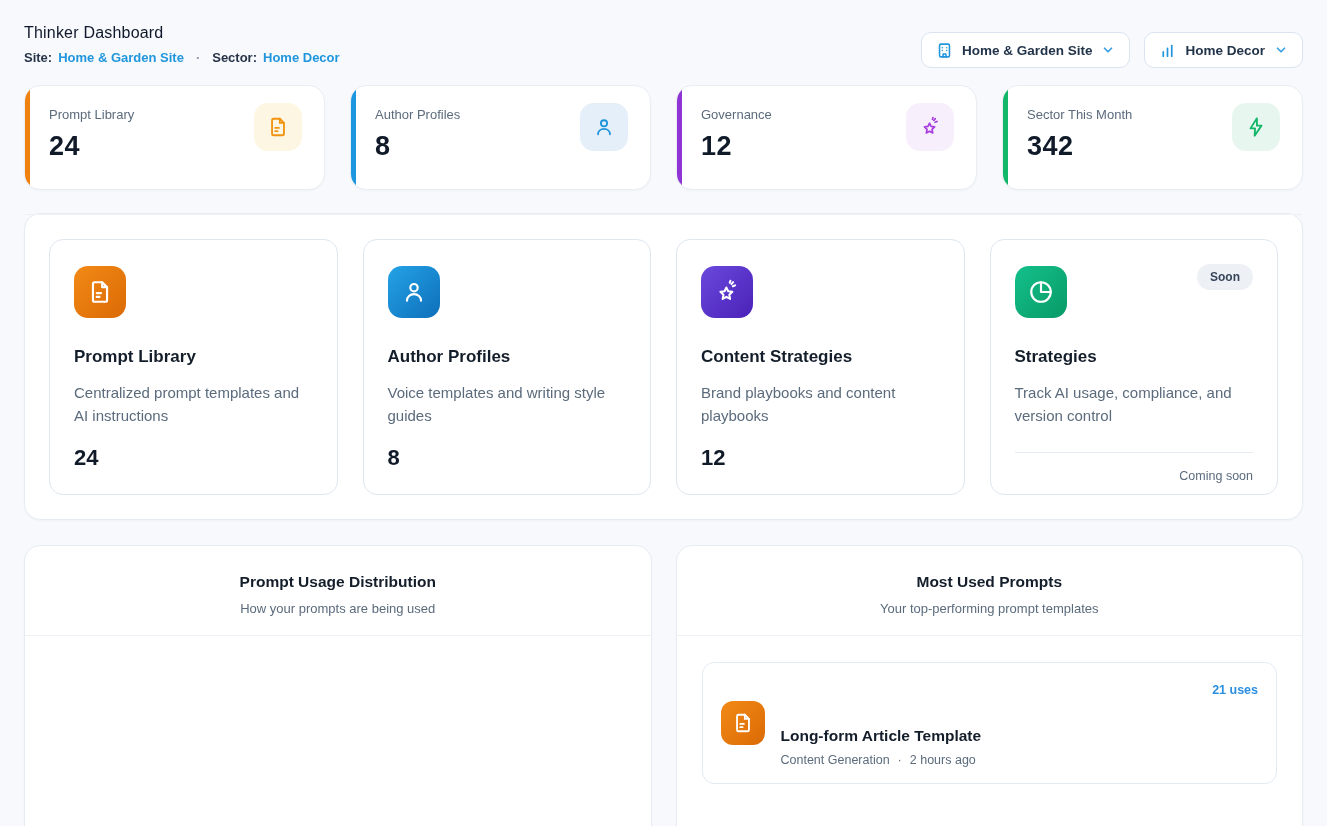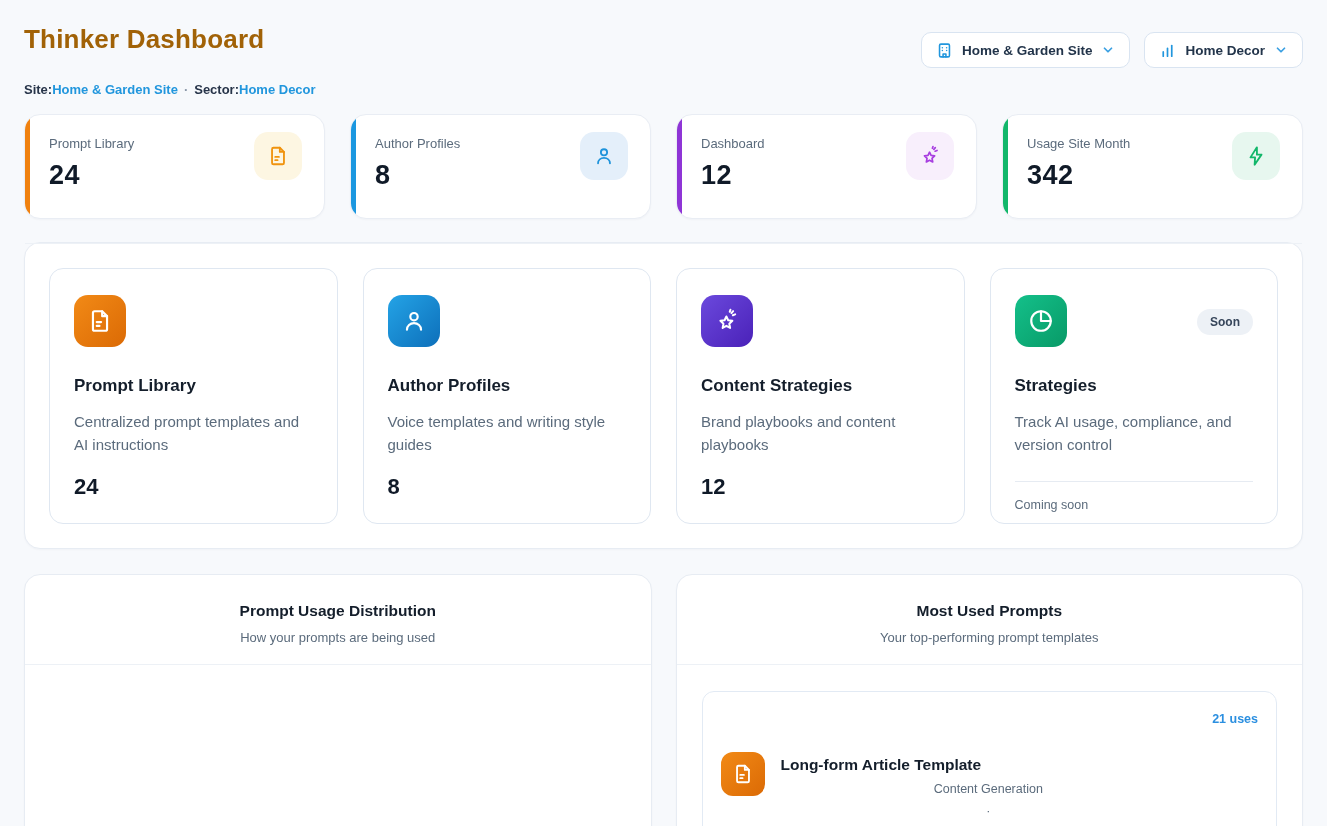--- a/index.html
+++ b/index.html
@@ -6,22 +6,22 @@
   html,body { width:1327px; height:826px; overflow:hidden; }
   body {
     font-family:"Liberation Sans", sans-serif;
     background:#f7f9fc;
     color:#17212e;
   }
   .page { padding:0 24px; }
 
   
   .header-row { display:flex; justify-content:space-between; align-items:flex-start; padding-top:24px; }
-  .page-title { font-size:26px; font-weight:bold; color:#a16207; letter-spacing:.2px; }
-  .site-row { margin-top:27px; font-size:13px; font-weight:bold; color:#273449; display:flex; gap:0; align-items:center; }
+  .page-title { font-size:16px; font-weight:normal; color:#0f172a; letter-spacing:.2px; }
+  .site-row { margin-top:8px; font-size:13px; font-weight:bold; color:#273449; display:flex; gap:6px; align-items:center; }
   .site-row a { color:#2196dd; text-decoration:none; cursor:pointer; }
   .dot-sep { color:#8a97a8; margin:0 6px; }
   .header-buttons { display:flex; gap:14px; margin-top:8px; }
   .drop-btn {
     display:flex; align-items:center; gap:9px; height:36px; padding:0 14px;
     background:#fff; border:1px solid #d9e4f1; border-radius:10px;
     font-size:13.5px; font-weight:bold; color:#22344a; cursor:pointer;
     font-family:"Liberation Sans", sans-serif;
   }
   .drop-btn svg { display:block; }
@@ -59,45 +59,45 @@
     width:52px; height:52px; border-radius:14px; display:flex; align-items:center; justify-content:center;
   }
   .module-icon.orange { background:linear-gradient(135deg,#f28a16,#db6a05); }
   .module-icon.blue   { background:linear-gradient(135deg,#24a3e6,#0d6fba); }
   .module-icon.purple { background:linear-gradient(135deg,#6b49dd,#4a21b8); }
   .module-icon.green  { background:linear-gradient(135deg,#14c08a,#089a67); }
   .module-title { font-size:17px; font-weight:bold; color:#141e2b; margin-top:29px; }
   .module-desc { font-size:15px; color:#5b6b7c; line-height:1.55; margin-top:14px; }
   .module-count { font-size:22px; font-weight:bold; color:#101a28; margin-top:17px; }
   .soon-badge {
-    position:absolute; top:40px; right:24px; background:#edf1f6; color:#36455a;
+    position:absolute; top:24px; right:24px; background:#edf1f6; color:#36455a;
     font-size:12px; font-weight:bold; padding:6px 13px; border-radius:999px;text-align:center;
   }
   .module-hr { height:1px; background:#e6ebf2; margin-top:24px; }
-  .coming-soon { font-size:12.5px; color:#5b6b7c; margin-top:16px; }
+  .coming-soon { font-size:12.5px; color:#5b6b7c; margin-top:16px;text-align:right; }
 
   
   .bottom-row { display:grid; grid-template-columns:1fr 1fr; gap:24px; margin-top:25px; }
   .bottom-card {
     background:#fff; border:1px solid #e7ecf3; border-radius:16px; height:420px;
     box-shadow:0 1px 2px rgba(20,35,60,.03); overflow:hidden;
   }
   .bottom-card .panel-header { padding:27px 26px 19px 26px;text-align:center; }
   .chart-body { position:relative; height:334px; }
 
   .prompts-body { padding:26px 25px; }
   .prompt-item {
     display:flex; align-items:center; gap:16px; border:1px solid #e2eaf4; border-radius:12px;
     padding:16px 18px; background:#fff; cursor:pointer;
   }
   .prompt-icon { width:44px; height:44px; border-radius:12px; flex:0 0 auto;
     background:linear-gradient(135deg,#f28a16,#db6a05); display:flex; align-items:center; justify-content:center; }
   .prompt-info { flex:1 1 auto; }
   .prompt-title { font-size:15.5px; font-weight:bold; color:#141e2b;margin-top:48px; }
-  .prompt-meta { font-size:12.5px; color:#5b6b7c; margin-top:8px; display:flex; gap:8px; align-items:center;flex-direction:column; }
+  .prompt-meta { font-size:12.5px; color:#5b6b7c; margin-top:8px; display:flex; gap:8px; align-items:center; }
   .prompt-uses { font-size:12.5px; font-weight:bold; color:#2b8fe0; align-self:flex-start; margin-top:4px; }
 </style>
 </head>
 <body>
 
 <div class="page">
 
   <div class="header-row">
     <div>
       <div class="page-title">Thinker Dashboard</div>
@@ -169,35 +169,35 @@
       <div class="stat-icon-box" style="background:#e4effa">
         <svg width="22" height="22" viewBox="0 0 24 24" fill="none" stroke="#1e93db" stroke-width="2" stroke-linecap="round" stroke-linejoin="round">
           <circle cx="12" cy="8" r="3.4"></circle>
             <path d="M5.5 20c0-3.6 2.9-6 6.5-6s6.5 2.4 6.5 6"></path>
         </svg>
       </div>
     </div>
 
     <div class="stat-card">
       <div class="stat-accent" style="background:#8f35d6"></div>
-      <div class="stat-label">Dashboard</div>
+      <div class="stat-label">Governance</div>
       <div class="stat-value">12</div>
       <div class="stat-icon-box" style="background:#f8effc">
         <svg width="23" height="23" viewBox="0 0 24 24" fill="none" stroke="#a83fe0" stroke-width="1.8" stroke-linecap="round" stroke-linejoin="round">
           <path d="M11 7.5l1.6 3.4 3.7.5-2.7 2.6.7 3.7-3.3-1.8-3.3 1.8.7-3.7L5.7 11.4l3.7-.5z"></path>
           <line x1="15.5" y1="4.5" x2="17" y2="2.8"></line>
             <line x1="16.8" y1="6.5" x2="18.8" y2="5.7"></line>
             <line x1="14" y1="3.4" x2="14.6" y2="1.6"></line>
         </svg>
       </div>
     </div>
 
     <div class="stat-card">
       <div class="stat-accent" style="background:#12b76a"></div>
-      <div class="stat-label">Usage Site Month</div>
+      <div class="stat-label">Sector This Month</div>
       <div class="stat-value">342</div>
       <div class="stat-icon-box" style="background:#e7f7ef">
         <svg width="22" height="22" viewBox="0 0 24 24" fill="none" stroke="#12b76a" stroke-width="2" stroke-linecap="round" stroke-linejoin="round">
           <polygon points="13 2.5 6 13.5 11 13.5 10.5 21.5 18 10.5 13 10.5"></polygon>
         </svg>
       </div>
     </div>
   </div>
 
   <div class="modules-panel">

